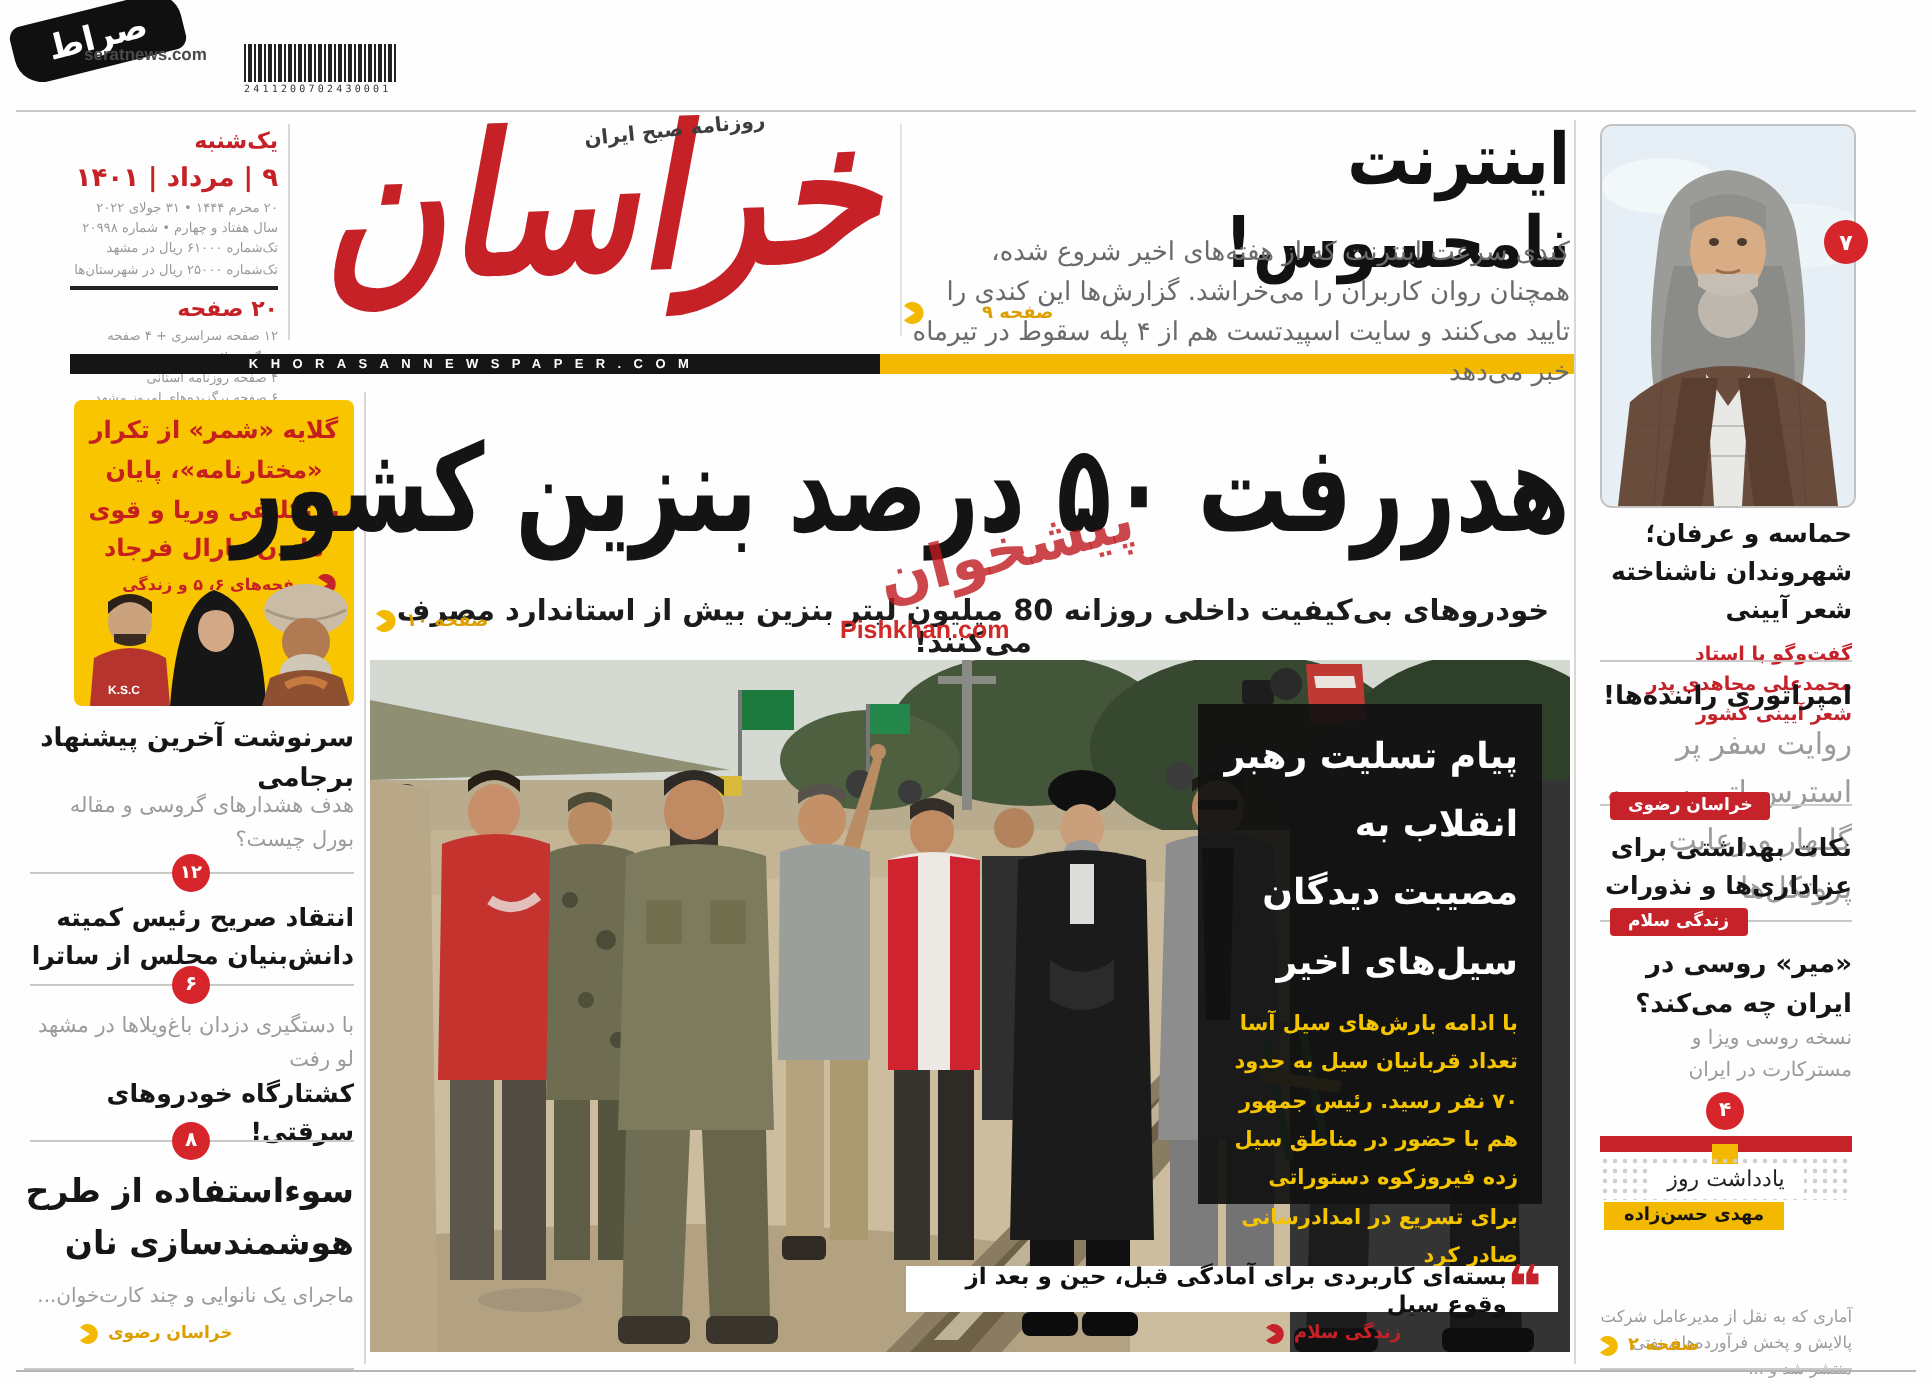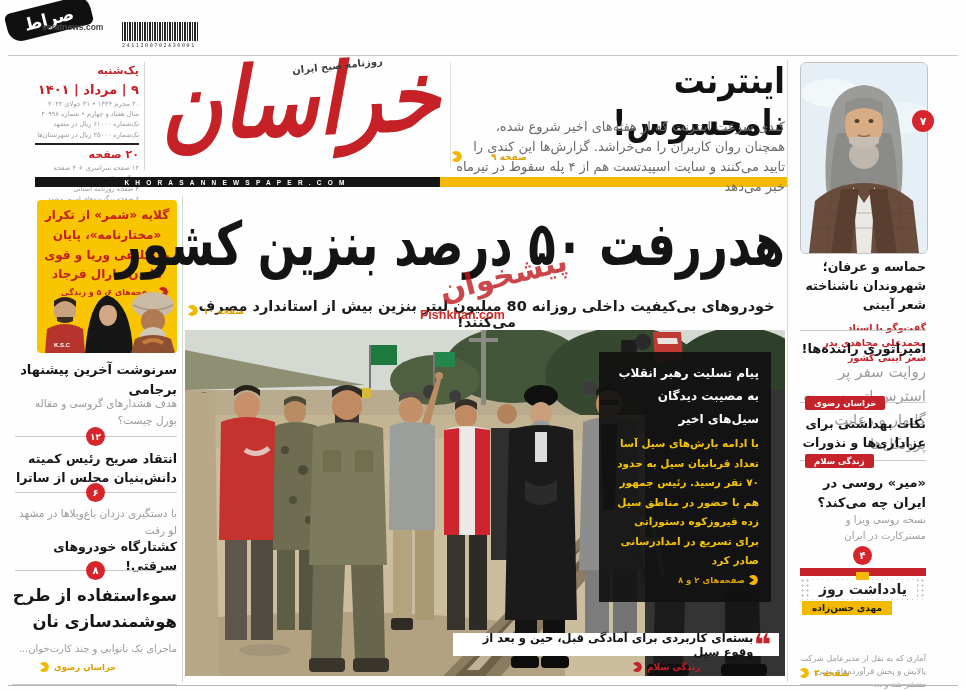--- a/index.html
+++ b/index.html
@@ -37,30 +37,30 @@
   
   .sb-title{font-weight:bold;color:#161616;text-align:right;line-height:1.5;}
   .sb-sub{color:#9b9b9b;text-align:right;line-height:1.6;}
   .badge{background:#d6252b;color:#fff;border-radius:50%;display:flex;align-items:center;
          justify-content:center;font-weight:bold;}
   .tagpill{background:#c5222a;color:#fff;font-size:8.5px;font-weight:bold;
            padding:2px 9px;border-radius:2px;white-space:nowrap;}
   .yellowpill{background:#f3b800;color:#19160f;font-size:9px;font-weight:bold;
               padding:2px 10px;white-space:nowrap;}
   .dots{background-image:radial-gradient(#cfcfcf 1px,transparent 1.3px);background-size:5px 5px;}
-  .notelabel{background:#fff;font-size:14px;font-weight:bold;color:#222;padding:1px 10px;}
+  .notelabel{background:#fff;font-size:11px;font-weight:normal;color:#222;padding:1px 10px;}
 
   
   .promo{background:#f9c400;border-radius:4px;overflow:hidden;}
   .promo-text{color:#c5201f;font-weight:bold;font-size:12px;line-height:1.65;text-align:center;}
 
   
   .photo-frame{background:#b9ab8d;overflow:hidden;}
   .blackbox{background:rgba(17,17,17,.93);color:#fff;}
-  .blackbox .bt{font-size:12px;font-weight:bold;line-height:1.9;text-align:right;color:#fff;}
+  .blackbox .bt{font-size:18px;font-weight:bold;line-height:1.9;text-align:right;color:#fff;}
   .blackbox .bb{font-size:10.5px;font-weight:bold;line-height:1.85;text-align:right;color:#f5c400;}
   .captionbar{background:#fff;display:flex;align-items:center;}
   .captionbar .ct{font-size:11.5px;font-weight:bold;color:#111;text-align:right;width:100%;padding-left:10px;}
   .quote{color:#c5222a;font-size:30px;font-weight:bold;line-height:0.5;}
 
   .pish-fa{color:rgba(190,25,30,.8);font-weight:bold;font-size:30px;transform:rotate(-14deg);}
   .pish-en{color:#d02a28;font-weight:bold;font-size:12.5px;font-family:"Liberation Sans",sans-serif;}
 
   .barcode{background:repeating-linear-gradient(90deg,#222 0 1px,#fff 1px 2px,#222 2px 4px,#fff 4px 5px);}
   .bcnum{font-family:"DejaVu Sans Mono",monospace;font-size:5px;letter-spacing:1.6px;color:#333;}

